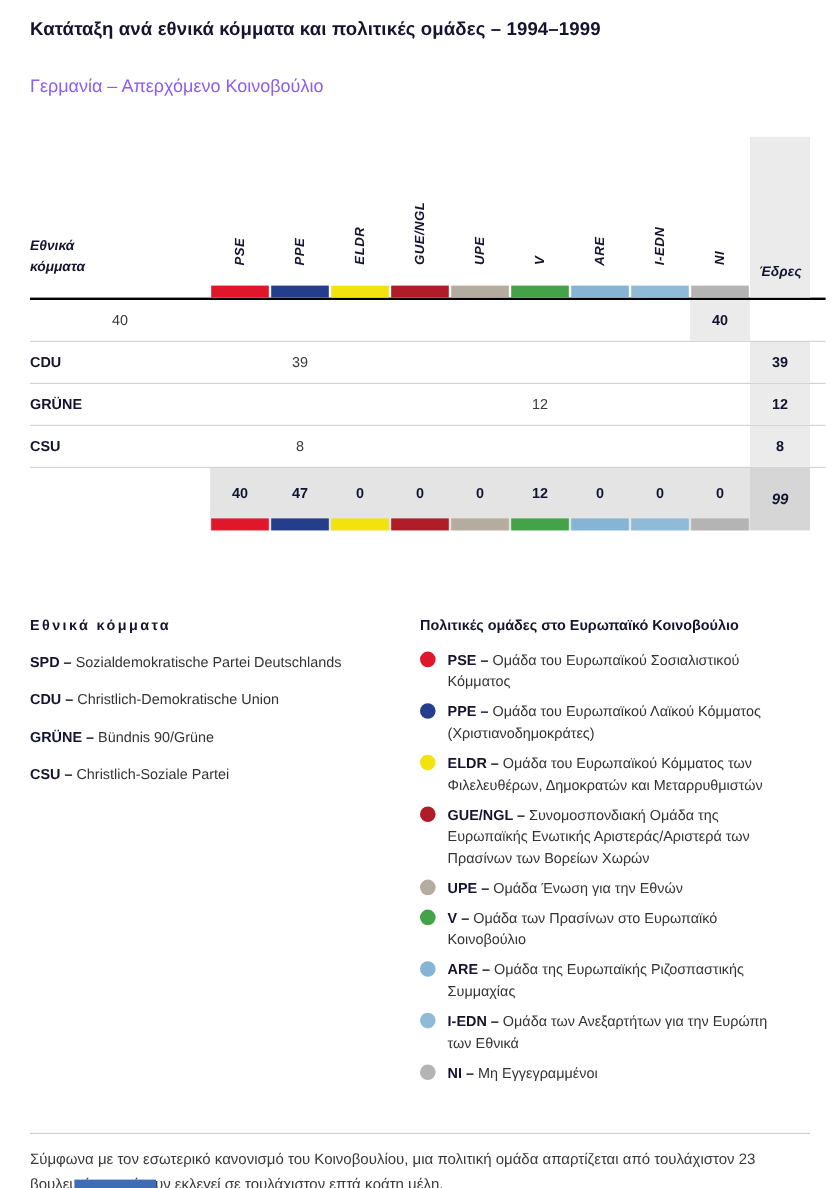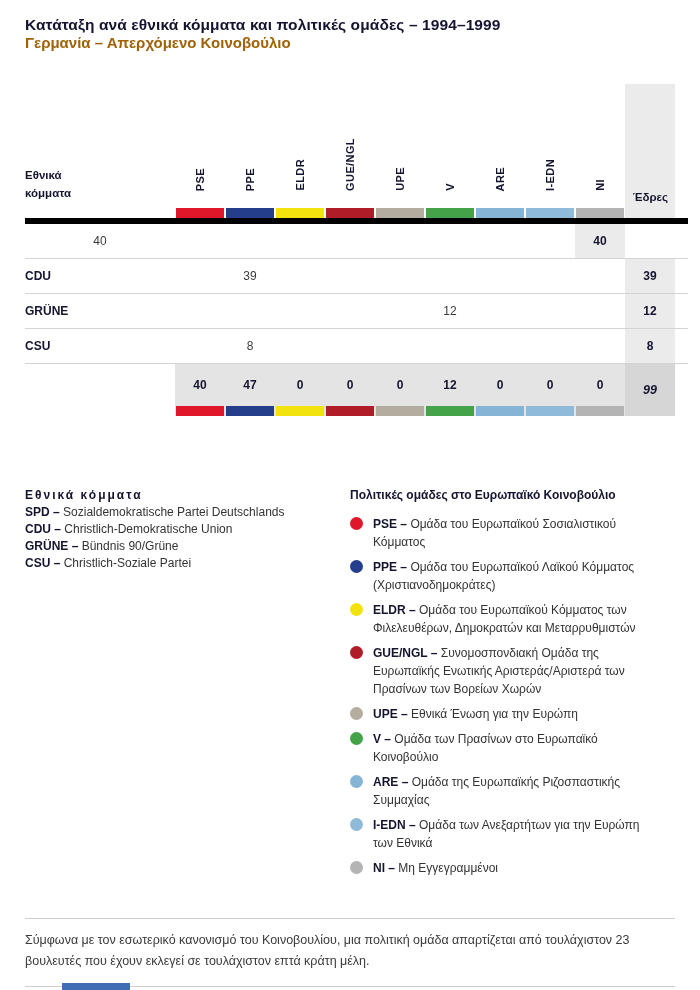--- a/index.html
+++ b/index.html
@@ -2,26 +2,26 @@
 <html><head>
 <meta charset="utf-8">
 <style>
   * { margin:0; padding:0; box-sizing:border-box; }
   html,body { background:#ffffff; }
   body { font-family:"Liberation Sans", sans-serif; }
   .page { position:relative; width:700px; height:990px; background:#fff; overflow:hidden; color:#141430; }
   .inner { padding:16px 12px 0 25px; }
 
   .title { font-size:15.5px; font-weight:bold; color:#141430; letter-spacing:0.1px; }
-  .subtitle { margin-top:0; font-size:15px; font-weight:bold; color:#a16207; }
+  .subtitle { margin-top:30px; font-size:15px; font-weight:normal; color:#8b5cf6; }
 
   .table-wrap { margin-top:33px; }
   .grid-row { display:grid; grid-template-columns:150px repeat(9,50px) 50px; }
 
-  .t-header { border-bottom:6px solid #000000; }
+  .t-header { border-bottom:2px solid #000000;font-style:italic; }
   .h-label-col { position:relative; height:134px; }
   .row-header-label { position:absolute; left:0; bottom:15px; font-size:11.5px; font-weight:bold; line-height:1.55; color:#141430; }
   .h-group { height:134px; display:flex; flex-direction:column; justify-content:flex-end; align-items:center; }
   .v-label { writing-mode:vertical-rl; transform:rotate(180deg); font-size:11px; font-weight:bold; letter-spacing:0.4px; color:#141430; margin-bottom:17px; white-space:nowrap; }
   .color-bar { height:10px; width:calc(100% - 2px); align-self:center; }
   .h-seats { background:#ebebeb; position:relative; height:134px; }
   .seats-header-label { position:absolute; right:7px; bottom:15px; font-size:11.5px; font-weight:bold; color:#141430; }
 
   .t-row { border-bottom:1px solid #d4d4d4; height:35px; }
   .t-row > div { height:34px; line-height:34px; }
@@ -33,21 +33,21 @@
   .t-totals > div { height:52px; }
   .totals-empty { background:#fff; }
   .total-col { background:#e4e4e4; display:flex; flex-direction:column; align-items:center; }
   .total-num { flex:1; display:flex; align-items:center; font-size:12px; font-weight:bold; color:#141430; }
   .seats-total { background:#d6d6d6; display:flex; align-items:center; justify-content:center; font-size:12.5px; font-weight:bold; color:#141430;font-style:italic; }
 
   .legends { display:flex; margin:72px 25px 0 25px; }
   .legend-parties { flex:0 0 325px; }
   .legend-title { font-size:12px; font-weight:bold; color:#141430; }
   .legend-parties .legend-title { letter-spacing:2px; }
-  .p-item { margin-top:3px; font-size:12px; color:#333; }
+  .p-item { margin-top:17px; font-size:12px; color:#333; }
   .p-item b { color:#141430; }
   .legend-groups { flex:1; }
   .legend-groups .legend-title { margin-bottom:13px; }
   .g-item { display:flex; margin-bottom:7px; }
   .dot { width:13px; height:13px; border-radius:50%; flex:0 0 13px; margin-right:10px; margin-top:2px; }
   .g-text { width:282px; font-size:12px; line-height:18px; color:#333; }
   .g-text b { color:#141430; }
 
   .note-block { margin:34px 25px 0 25px; border-top:1px solid #cfcfcf; border-bottom:1px solid #cfcfcf; padding:11px 0 13px 0; }
   .note-text { font-size:12.5px; color:#3a3a3a; line-height:1.7; max-width:648px; }
@@ -235,21 +235,21 @@
       <div class="g-item">
         <span class="dot" style="background-color: rgb(242, 227, 14);"></span>
         <span class="g-text"><b>ELDR –</b> <span>Ομάδα του Ευρωπαϊκού Κόμματος των Φιλελευθέρων, Δημοκρατών και Μεταρρυθμιστών</span></span>
       </div>
       <div class="g-item">
         <span class="dot" style="background-color: rgb(176, 29, 40);"></span>
         <span class="g-text"><b>GUE/NGL –</b> <span>Συνομοσπονδιακή Ομάδα της Ευρωπαϊκής Ενωτικής Αριστεράς/Αριστερά των Πρασίνων των Βορείων Χωρών</span></span>
       </div>
       <div class="g-item">
         <span class="dot" style="background-color: rgb(179, 172, 159);"></span>
-        <span class="g-text"><b>UPE –</b> <span>Εθνικά Ένωση για την Ευρώπη</span></span>
+        <span class="g-text"><b>UPE –</b> <span>Ομάδα Ένωση για την Εθνών</span></span>
       </div>
       <div class="g-item">
         <span class="dot" style="background-color: rgb(68, 162, 72);"></span>
         <span class="g-text"><b>V –</b> <span>Ομάδα των Πρασίνων στο Ευρωπαϊκό Κοινοβούλιο</span></span>
       </div>
       <div class="g-item">
         <span class="dot" style="background-color: rgb(133, 180, 212);"></span>
         <span class="g-text"><b>ARE –</b> <span>Ομάδα της Ευρωπαϊκής Ριζοσπαστικής Συμμαχίας</span></span>
       </div>
       <div class="g-item">

